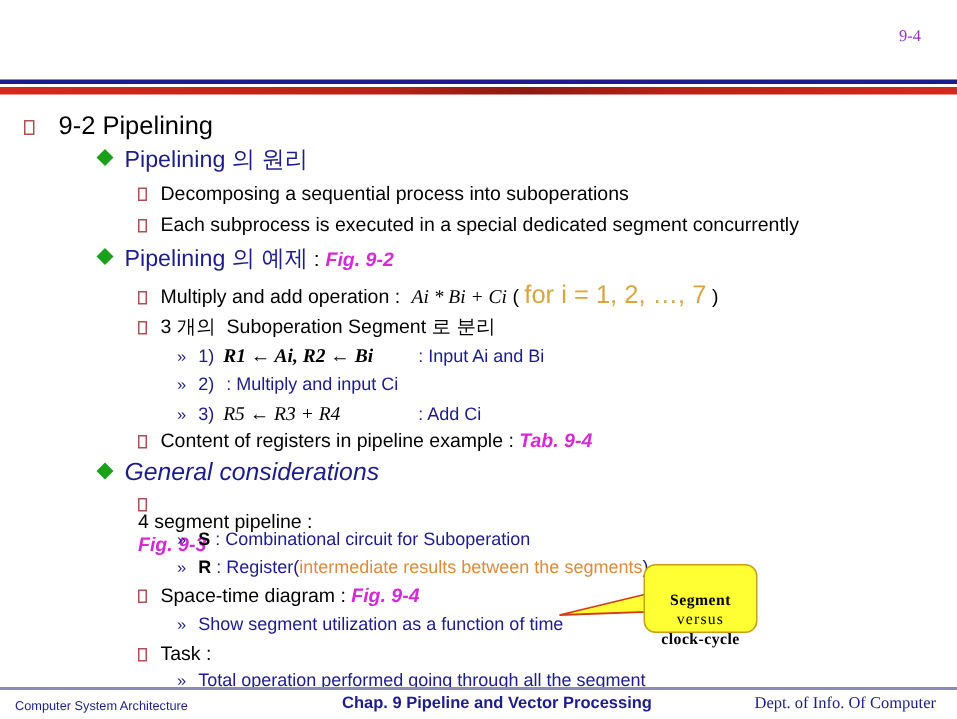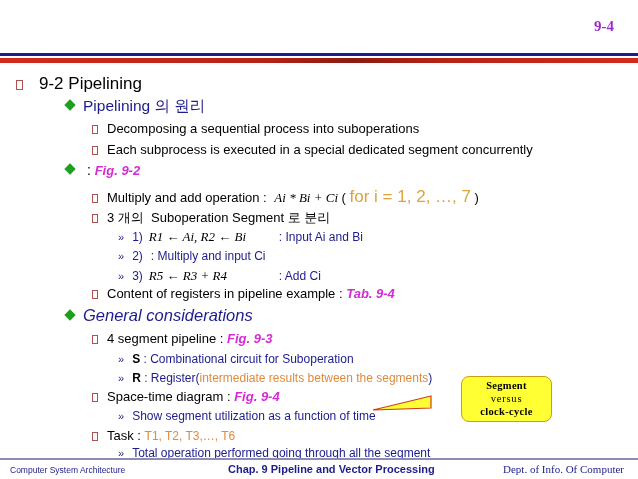--- a/index.html
+++ b/index.html
@@ -1,21 +1,21 @@
 <!DOCTYPE html>
 <html><head>
   <meta charset="utf-8">
   <style>
     * { margin: 0; padding: 0; box-sizing: border-box; }
     html, body { width: 638px; height: 479px; background: #ffffff; overflow: hidden; }
     body { position: relative; font-family: "Liberation Sans", sans-serif; color: #000; }
 
     .page-num {
       position: absolute; right: 24px; top: 18px;
-      font-family: "Liberation Serif", serif; font-size: 15px; font-weight: bold;
+      font-family: "Liberation Serif", serif; font-size: 11px; font-weight: normal;
       color: #9b30c8;
     }
     .rule-blue { position: absolute; left: 0; top: 53px; width: 638px; height: 3px; background: #1c1c8c; }
     .rule-red {
       position: absolute; left: 0; top: 58px; width: 638px; height: 5px;
       background: linear-gradient(to right, #d42a1e 0%, #b82216 40%, #8c1a12 55%, #b82216 70%, #d42a1e 100%);
     }
 
     .content { position: absolute; left: 0; top: 0; width: 638px; }
     .line { position: absolute; white-space: nowrap; display: flex; align-items: baseline; }
@@ -36,24 +36,24 @@
     .l3 { font-size: 13px; color: #000; }
     .l4 { font-size: 12px; color: #1c1c8c; }
 
     .ref { color: #d52ad5; font-weight: bold; font-style: italic; text-align: right; }
     .orange { color: #e08a3c; }
     .gold { color: #d9a53c; font-size: 17px; }
     .math { font-family: "Liberation Serif", serif; font-style: italic; font-size: 13px; color: #000; }
     .bold { font-weight: bold; color: #000; }
 
     .callout {
-      position: absolute; left: 429px; top: 376px; width: 91px; height: 46px;
+      position: absolute; left: 429px; top: 376px; width: 76px; height: 46px;
       background: #ffff33; border: 1.5px solid #c8a010; border-radius: 8px;
       text-align: center; font-family: "Liberation Serif", serif; font-size: 10.5px; line-height: 13px;
-      padding-top: 2px; color: #000; margin-left: 32px;
+      padding-top: 17px; color: #000;
     }
     .callout .b { font-weight: bold; letter-spacing: 0.3px; }
     .callout .n { letter-spacing: 0.8px; }
     .callout-tail { position: absolute; left: 0; top: 0; }
 
     .footer-rule { position: absolute; left: 0; top: 458px; width: 638px; height: 2px; background: #8c8cb4; }
     .footer-left { position: absolute; left: 10px; top: 465px; font-size: 8.5px; color: #1c1c8c; }
     .footer-center { position: absolute; left: 228px; top: 463px; font-size: 11px; font-weight: bold; color: #1c1c8c; }
     .footer-right { position: absolute; right: 14px; top: 463px; font-family: "Liberation Serif", serif; font-size: 11px; color: #1c1c8c; }
   </style>
@@ -79,40 +79,41 @@
     <span class="box-bullet small"></span>
     <span>Decomposing a sequential process into suboperations</span>
   </div>
   <div class="line l3" style="left:92px; top:142px;">
     <span class="box-bullet small"></span>
     <span>Each subprocess is executed in a special dedicated segment concurrently</span>
   </div>
 
   <div class="line l2" style="left:66px; top:162px;">
     <span class="diamond"></span>
+    <span>Pipelining 의 예제</span>
     <span style="color:#000; white-space:pre; font-size:14px;"> : </span>
     <span class="ref" style="font-size:13px;">Fig. 9-2</span>
   </div>
   <div class="line l3" style="left:92px; top:187px;">
     <span class="box-bullet small"></span>
     <span style="white-space:pre;">Multiply and add operation : </span>
     <span class="math" style="margin-left:4px;">Ai * Bi + Ci</span>
     <span style="white-space:pre;"> ( </span>
     <span class="gold">for i = 1, 2, …, 7</span>
     <span style="white-space:pre;"> )</span>
   </div>
   <div class="line l3" style="left:92px; top:209px;">
     <span class="box-bullet small"></span>
     <span style="white-space:pre;">3 개의  Suboperation Segment 로 분리</span>
   </div>
 
   <div class="line l4" style="left:118px; top:229px;">
     <span class="raquo">»</span>
     <span style="margin-right:6px;">1)</span>
-    <span class="math" style="width:128px; display:inline-block;">R1 ← Ai, R2 ← Bi</span>
+    <span class="math" style="width:128px; display:inline-block;font-weight:bold;">R1 ← Ai, R2 ← Bi</span>
     <span style="margin-left:2px;">: Input Ai and Bi</span>
   </div>
   <div class="line l4" style="left:118px; top:249px;">
     <span class="raquo">»</span>
     <span style="margin-right:6px;">2)</span>
     <span style="margin-left:2px;">: Multiply and input Ci</span>
   </div>
   <div class="line l4" style="left:118px; top:268px;">
     <span class="raquo">»</span>
     <span style="margin-right:6px;">3)</span>
@@ -123,21 +124,21 @@
   <div class="line l3" style="left:92px; top:286px;">
     <span class="box-bullet small"></span>
     <span style="white-space:pre;">Content of registers in pipeline example : </span>
     <span class="ref">Tab. 9-4</span>
   </div>
 
   <div class="line l2" style="left:66px; top:306px; font-size:16.5px;font-style:italic;">
     <span class="diamond"></span>
     <span>General considerations</span>
   </div>
-  <div class="line l3" style="left:92px; top:331px;">
+  <div class="line l3" style="left:92px; top:331px;flex-direction:column;">
     <span class="box-bullet small"></span>
     <span style="white-space:pre;">4 segment pipeline : </span>
     <span class="ref">Fig. 9-3</span>
   </div>
   <div class="line l4" style="left:118px; top:352px;">
     <span class="raquo">»</span>
     <span class="bold">S</span>
     <span style="white-space:pre;"> : Combinational circuit for Suboperation</span>
   </div>
   <div class="line l4" style="left:118px; top:371px;">
@@ -152,21 +153,20 @@
     <span style="white-space:pre;">Space-time diagram : </span>
     <span class="ref">Fig. 9-4</span>
   </div>
   <div class="line l4" style="left:118px; top:409px;">
     <span class="raquo">»</span>
     <span>Show segment utilization as a function of time</span>
   </div>
   <div class="line l3" style="left:92px; top:428px;">
     <span class="box-bullet small"></span>
     <span style="white-space:pre;">Task : </span>
-    <span class="orange" style="font-size:12px;">T1, T2, T3,…, T6</span>
   </div>
   <div class="line l4" style="left:118px; top:446px;">
     <span class="raquo">»</span>
     <span>Total operation performed going through all the segment</span>
   </div>
 </div>
 
 <svg class="callout-tail" width="638" height="479" style="position:absolute; left:0; top:0; pointer-events:none;">
   <polygon points="431,396 373,410 431,408" fill="#ffff33" stroke="#d23c1e" stroke-width="1.2"></polygon>
 </svg>

